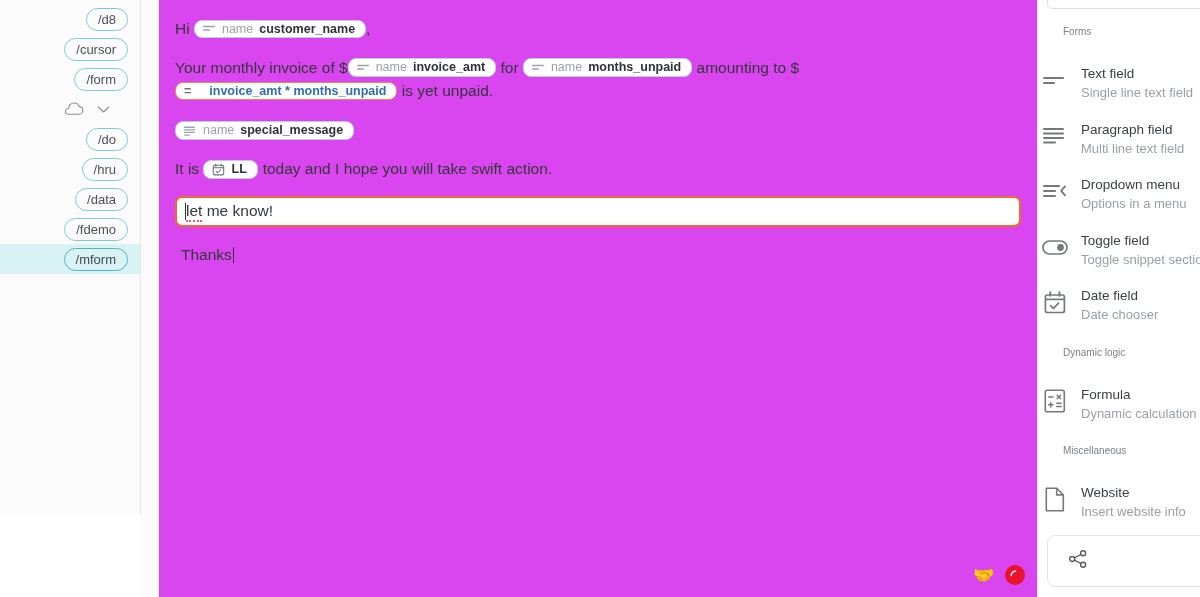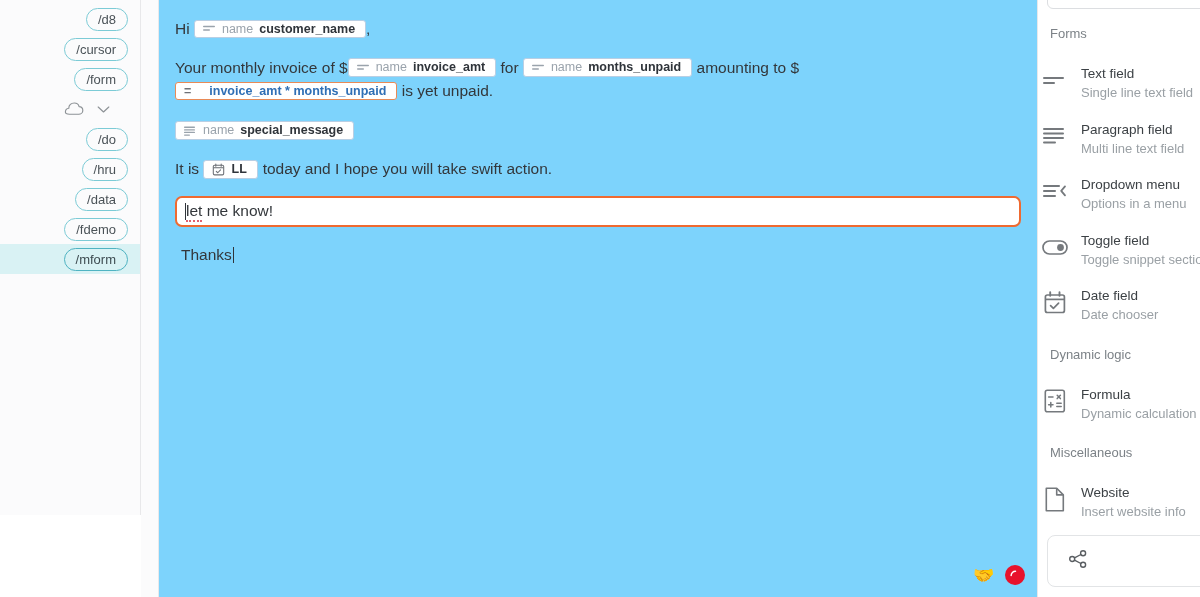--- a/index.html
+++ b/index.html
@@ -66,21 +66,21 @@
     width: 17px;
     flex: 0 0 17px;
     height: 597px;
     background: #fbfbfc;
   }
 
   
   .editor-wrap {
     flex: 1 1 auto;
     height: 597px;
-    background: #7dd3fc;
+    background: #d946ef;
     border-left: 1px solid #e8e8ea;
     border-right: 1px solid #e8e8ea;
     position: relative;
     overflow: hidden;
   }
   .editor {
     padding: 17px 16px 0 16px;
     position: relative;
     height: 100%;
   }
@@ -93,21 +93,21 @@
   }
   .line.para { max-width: 830px; }
   .line.tight { margin-bottom: 15px; }
 
   
   .tok {
     display: inline-flex;
     align-items: center;
     gap: 6px;
     border: 1px solid #b9cfe4;
-    border-radius: 3px;
+    border-radius: 8px;
     padding: 2px 10px 2px 8px;
     background: #ffffff;
     vertical-align: middle;
     line-height: 1;
     position: relative;
     top: -1px;
     white-space: nowrap;
   }
   .tok .tok-kind { color: #9aa3ac; font-size: 12.5px; }
   .tok .tok-val  { color: #2f343a; font-size: 12.5px; font-weight: bold; }
@@ -179,23 +179,23 @@
   }
   .search-box {
     position: absolute;
     top: -22px; left: 9px;
     width: 210px; height: 31px;
     border: 1px solid #dcdee1;
     border-radius: 6px;
     background: #fff;
   }
   .sec-title {
-    font-size: 13px;
+    font-size: 10px;
     color: #7c8287;
-    margin: 0 0 0 3px;
+    margin: 0 0 0 16px;
     position: absolute;
     white-space: nowrap;
   }
   .field-item {
     position: absolute;
     left: 4px;
     display: flex;
     align-items: flex-start;
     gap: 13px;
     width: 260px;

